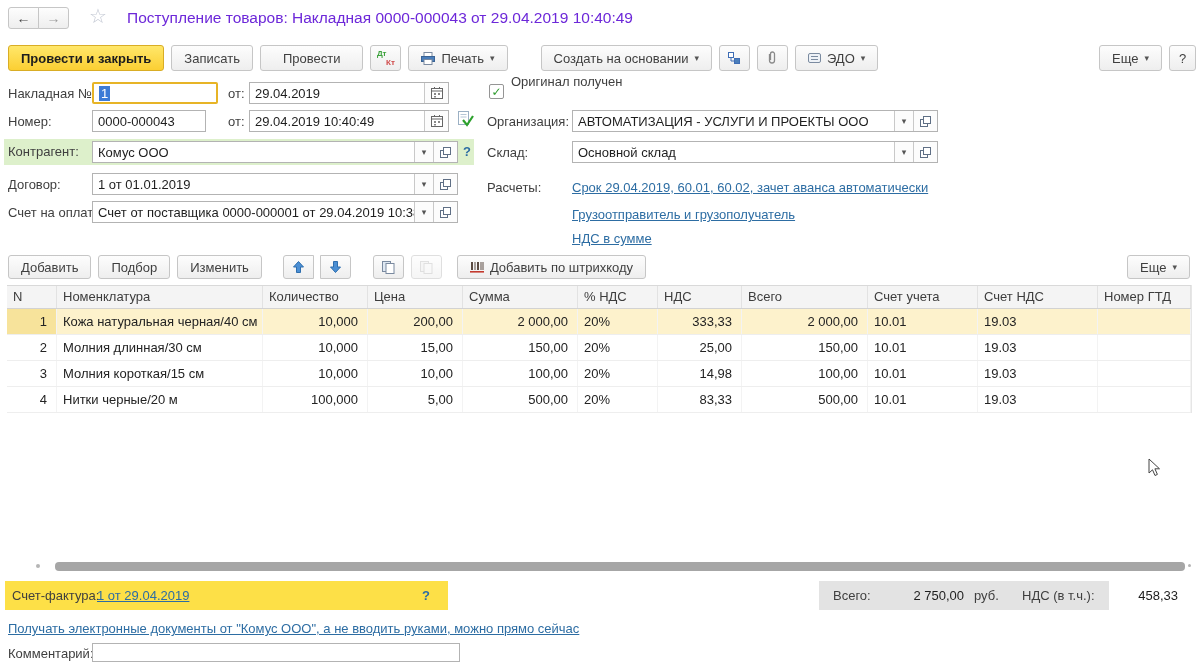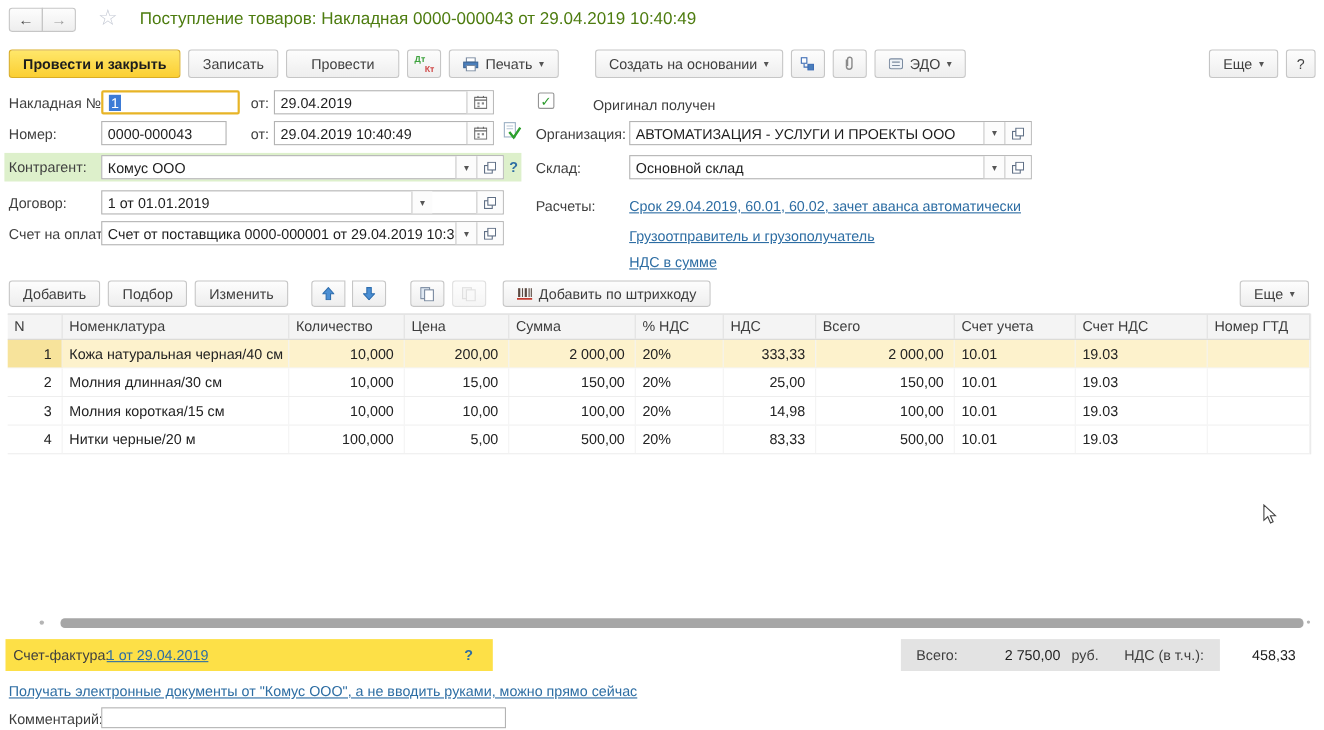--- a/index.html
+++ b/index.html
@@ -47,21 +47,21 @@
 
   <div class="abs" style="left:8px;top:7px;display:flex;">
     <div class="btn" style="width:31px;height:22px;padding:0;border-radius:3px 0 0 3px;font-size:14px;color:#444;">
         <span>←</span>
       </div>
     <div class="btn" style="width:31px;height:22px;padding:0;border-radius:0 3px 3px 0;margin-left:-1px;font-size:14px;color:#9a9a9a;">
         <span>→</span>
       </div>
   </div>
   <div class="abs" style="left:89px;top:4px;font-size:20px;color:#c4c9d4;">☆</div>
-  <div class="abs lbl" style="left:127px;top:9px;font-size:15.5px;color:#4d7c0f;">Поступление товаров: Накладная 0000-000043 от 29.04.2019 10:40:49</div>
+  <div class="abs lbl" style="left:127px;top:9px;font-size:15.5px;color:#6d28d9;">Поступление товаров: Накладная 0000-000043 от 29.04.2019 10:40:49</div>
 
   <div class="abs toolbar" style="left:8px;right:8px;top:45px;">
     <div class="btn btn-yellow">
         <span>Провести и закрыть</span>
       </div>
     <div class="btn">
         <span>Записать</span>
       </div>
     <div class="btn" style="padding:10px 22px;">
         <span>Провести</span>
@@ -174,21 +174,21 @@
     <span class="seg open">
         <svg width="11" height="11">
           <rect x="0.5" y="3.5" width="7" height="7" fill="#fff" stroke="#5f6f85"></rect>
           <rect x="3.5" y="0.5" width="7" height="7" fill="#fff" stroke="#5f6f85"></rect>
         </svg>
       </span>
   </div>
   <div class="abs qmark" style="left:463px;top:144px;">?</div>
 
   <div class="abs lbl" style="left:8px;top:177px;">Договор:</div>
-  <div class="abs field" style="left:92px;top:173px;width:366px;gap:40px;">
+  <div class="abs field" style="left:92px;top:173px;width:366px;">
     <span class="val">1 от 01.01.2019</span>
     <span class="seg">
         <span style="font-size:9px;color:#555;">▾</span>
       </span>
     <span class="seg open">
         <svg width="11" height="11">
           <rect x="0.5" y="3.5" width="7" height="7" fill="#fff" stroke="#5f6f85"></rect>
           <rect x="3.5" y="0.5" width="7" height="7" fill="#fff" stroke="#5f6f85"></rect>
         </svg>
       </span>
@@ -204,21 +204,21 @@
         <svg width="11" height="11">
           <rect x="0.5" y="3.5" width="7" height="7" fill="#fff" stroke="#5f6f85"></rect>
           <rect x="3.5" y="0.5" width="7" height="7" fill="#fff" stroke="#5f6f85"></rect>
         </svg>
       </span>
   </div>
 
   <div class="abs checkbox" style="left:489px;top:84px;">
       <span>✓</span>
     </div>
-  <div class="abs lbl" style="left:511px;top:88px;margin-left:28px;">Оригинал получен</div>
+  <div class="abs lbl" style="left:511px;top:74px;">Оригинал получен</div>
 
   <div class="abs lbl" style="left:487px;top:114px;">Организация:</div>
   <div class="abs field" style="left:572px;top:110px;width:366px;">
     <span class="val">АВТОМАТИЗАЦИЯ - УСЛУГИ И ПРОЕКТЫ ООО</span>
     <span class="seg">
         <span style="font-size:9px;color:#555;">▾</span>
       </span>
     <span class="seg open">
         <svg width="11" height="11">
           <rect x="0.5" y="3.5" width="7" height="7" fill="#fff" stroke="#5f6f85"></rect>

